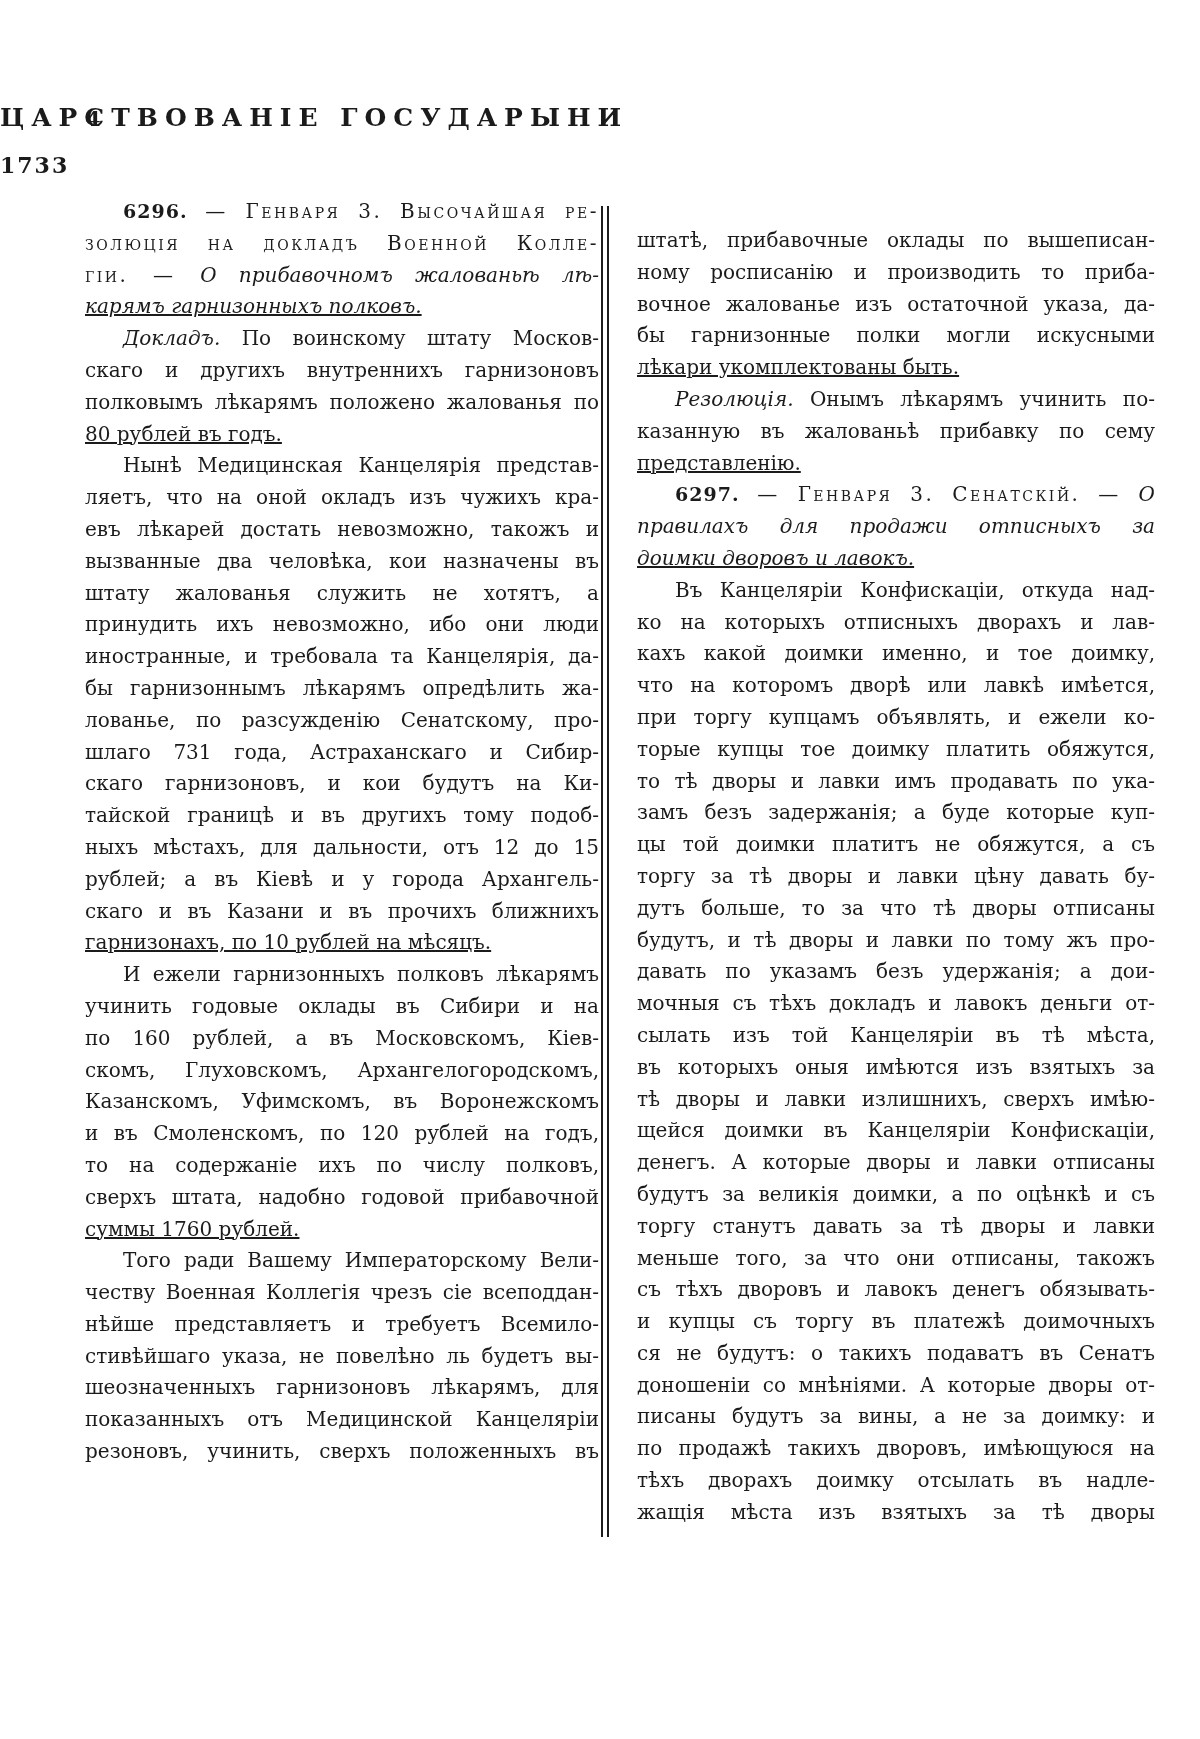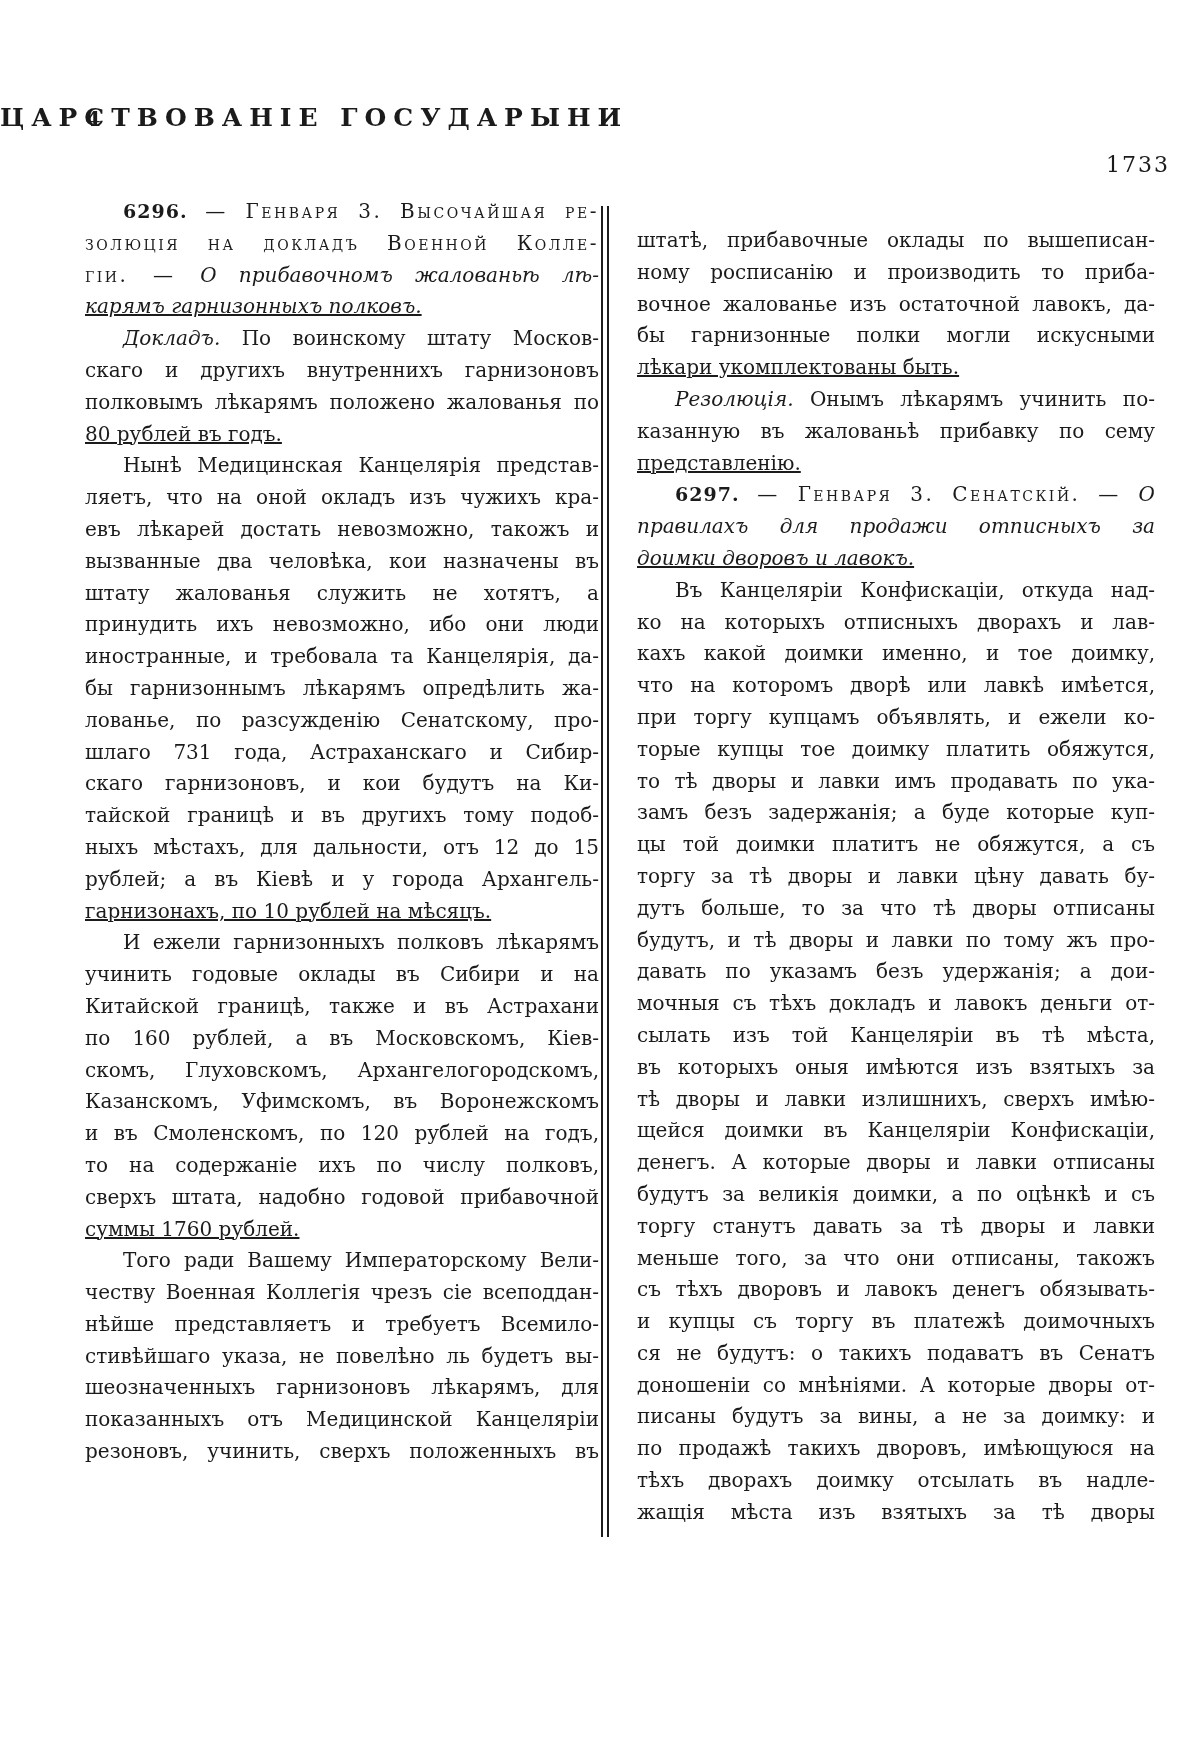--- a/index.html
+++ b/index.html
@@ -32,23 +32,23 @@
     font-size: 25px;
     font-weight: bold;
     letter-spacing: 7px;
     white-space: nowrap;
   }
   .header-year {
     position: absolute;
     left: 0;
     right: 30px;
     top: 152px;
-    text-align: right;
+    text-align: left;
     font-size: 22px;
-    font-weight: normal;
+    font-weight: bold;
     letter-spacing: 2px;
   }
   .column {
     position: absolute;
     top: 196px;
     font-size: 20px;
   }
   .col-left  { left: 85px;  width: 514px; }
   .col-right { left: 637px; width: 518px; margin-top: 29px; }
   .divider {
@@ -113,43 +113,43 @@
       <div class="line"><span class="seg-r">штату жалованья служить не хотятъ, а</span></div>
       <div class="line"><span class="seg-r">принудить ихъ невозможно, ибо они люди</span></div>
       <div class="line"><span class="seg-r">иностранные, и требовала та Канцелярія, да-</span></div>
       <div class="line"><span class="seg-r">бы гарнизоннымъ лѣкарямъ опредѣлить жа-</span></div>
       <div class="line"><span class="seg-r">лованье, по разсужденію Сенатскому, про-</span></div>
       <div class="line"><span class="seg-r">шлаго 731 года, Астраханскаго и Сибир-</span></div>
       <div class="line"><span class="seg-r">скаго гарнизоновъ, и кои будутъ на Ки-</span></div>
       <div class="line"><span class="seg-r">тайской границѣ и въ другихъ тому подоб-</span></div>
       <div class="line"><span class="seg-r">ныхъ мѣстахъ, для дальности, отъ 12 до 15</span></div>
       <div class="line"><span class="seg-r">рублей; а въ Кіевѣ и у города Архангель-</span></div>
+      <div class="line"><span class="seg-r">скаго и въ Казани и въ прочихъ ближнихъ</span></div>
       <div class="line end"><span class="seg-r">гарнизонахъ, по 10 рублей на мѣсяцъ.</span></div>
       <div class="line ind"><span class="seg-r">И ежели гарнизонныхъ полковъ лѣкарямъ</span></div>
       <div class="line"><span class="seg-r">учинить годовые оклады въ Сибири и на</span></div>
-      <div class="line"><span class="seg-r">Китайской границѣ, также и въ Астрахани</span></div>
       <div class="line"><span class="seg-r">по 160 рублей, а въ Московскомъ, Кіев-</span></div>
       <div class="line"><span class="seg-r">скомъ, Глуховскомъ, Архангелогородскомъ,</span></div>
       <div class="line"><span class="seg-r">Казанскомъ, Уфимскомъ, въ Воронежскомъ</span></div>
       <div class="line"><span class="seg-r">и въ Смоленскомъ, по 120 рублей на годъ,</span></div>
       <div class="line"><span class="seg-r">то на содержаніе ихъ по числу полковъ,</span></div>
       <div class="line"><span class="seg-r">сверхъ штата, надобно годовой прибавочной</span></div>
       <div class="line end"><span class="seg-r">суммы 1760 рублей.</span></div>
       <div class="line ind"><span class="seg-r">Того ради Вашему Императорскому Вели-</span></div>
       <div class="line"><span class="seg-r">честву Военная Коллегія чрезъ сіе всеподдан-</span></div>
       <div class="line"><span class="seg-r">нѣйше представляетъ и требуетъ Всемило-</span></div>
       <div class="line"><span class="seg-r">стивѣйшаго указа, не повелѣно ль будетъ вы-</span></div>
       <div class="line"><span class="seg-r">шеозначенныхъ гарнизоновъ лѣкарямъ, для</span></div>
       <div class="line"><span class="seg-r">показанныхъ отъ Медицинской Канцеляріи</span></div>
       <div class="line"><span class="seg-r">резоновъ, учинить, сверхъ положенныхъ въ</span></div>
     </div>
   <div class="column col-right">
       <div class="line"><span class="seg-r">штатѣ, прибавочные оклады по вышеписан-</span></div>
       <div class="line"><span class="seg-r">ному росписанію и производить то приба-</span></div>
-      <div class="line"><span class="seg-r">вочное жалованье изъ остаточной лавокъ, да-</span></div>
+      <div class="line"><span class="seg-r">вочное жалованье изъ остаточной указа, да-</span></div>
       <div class="line"><span class="seg-r">бы гарнизонные полки могли искусными</span></div>
       <div class="line end"><span class="seg-r">лѣкари укомплектованы быть.</span></div>
       <div class="line ind"><span class="seg-i">Резолюція.</span><span class="seg-r"> Онымъ лѣкарямъ учинить по-</span></div>
       <div class="line"><span class="seg-r">казанную въ жалованьѣ прибавку по сему</span></div>
       <div class="line end"><span class="seg-r">представленію.</span></div>
       <div class="line ind"><span class="seg-n">6297.</span><span class="seg-c"> — Генваря 3. Сенатскій. — </span><span class="seg-i">О</span></div>
       <div class="line"><span class="seg-i">правилахъ для продажи отписныхъ за</span></div>
       <div class="line end"><span class="seg-i">доимки дворовъ и лавокъ.</span></div>
       <div class="line ind"><span class="seg-r">Въ Канцеляріи Конфискаціи, откуда над-</span></div>
       <div class="line"><span class="seg-r">ко на которыхъ отписныхъ дворахъ и лав-</span></div>

